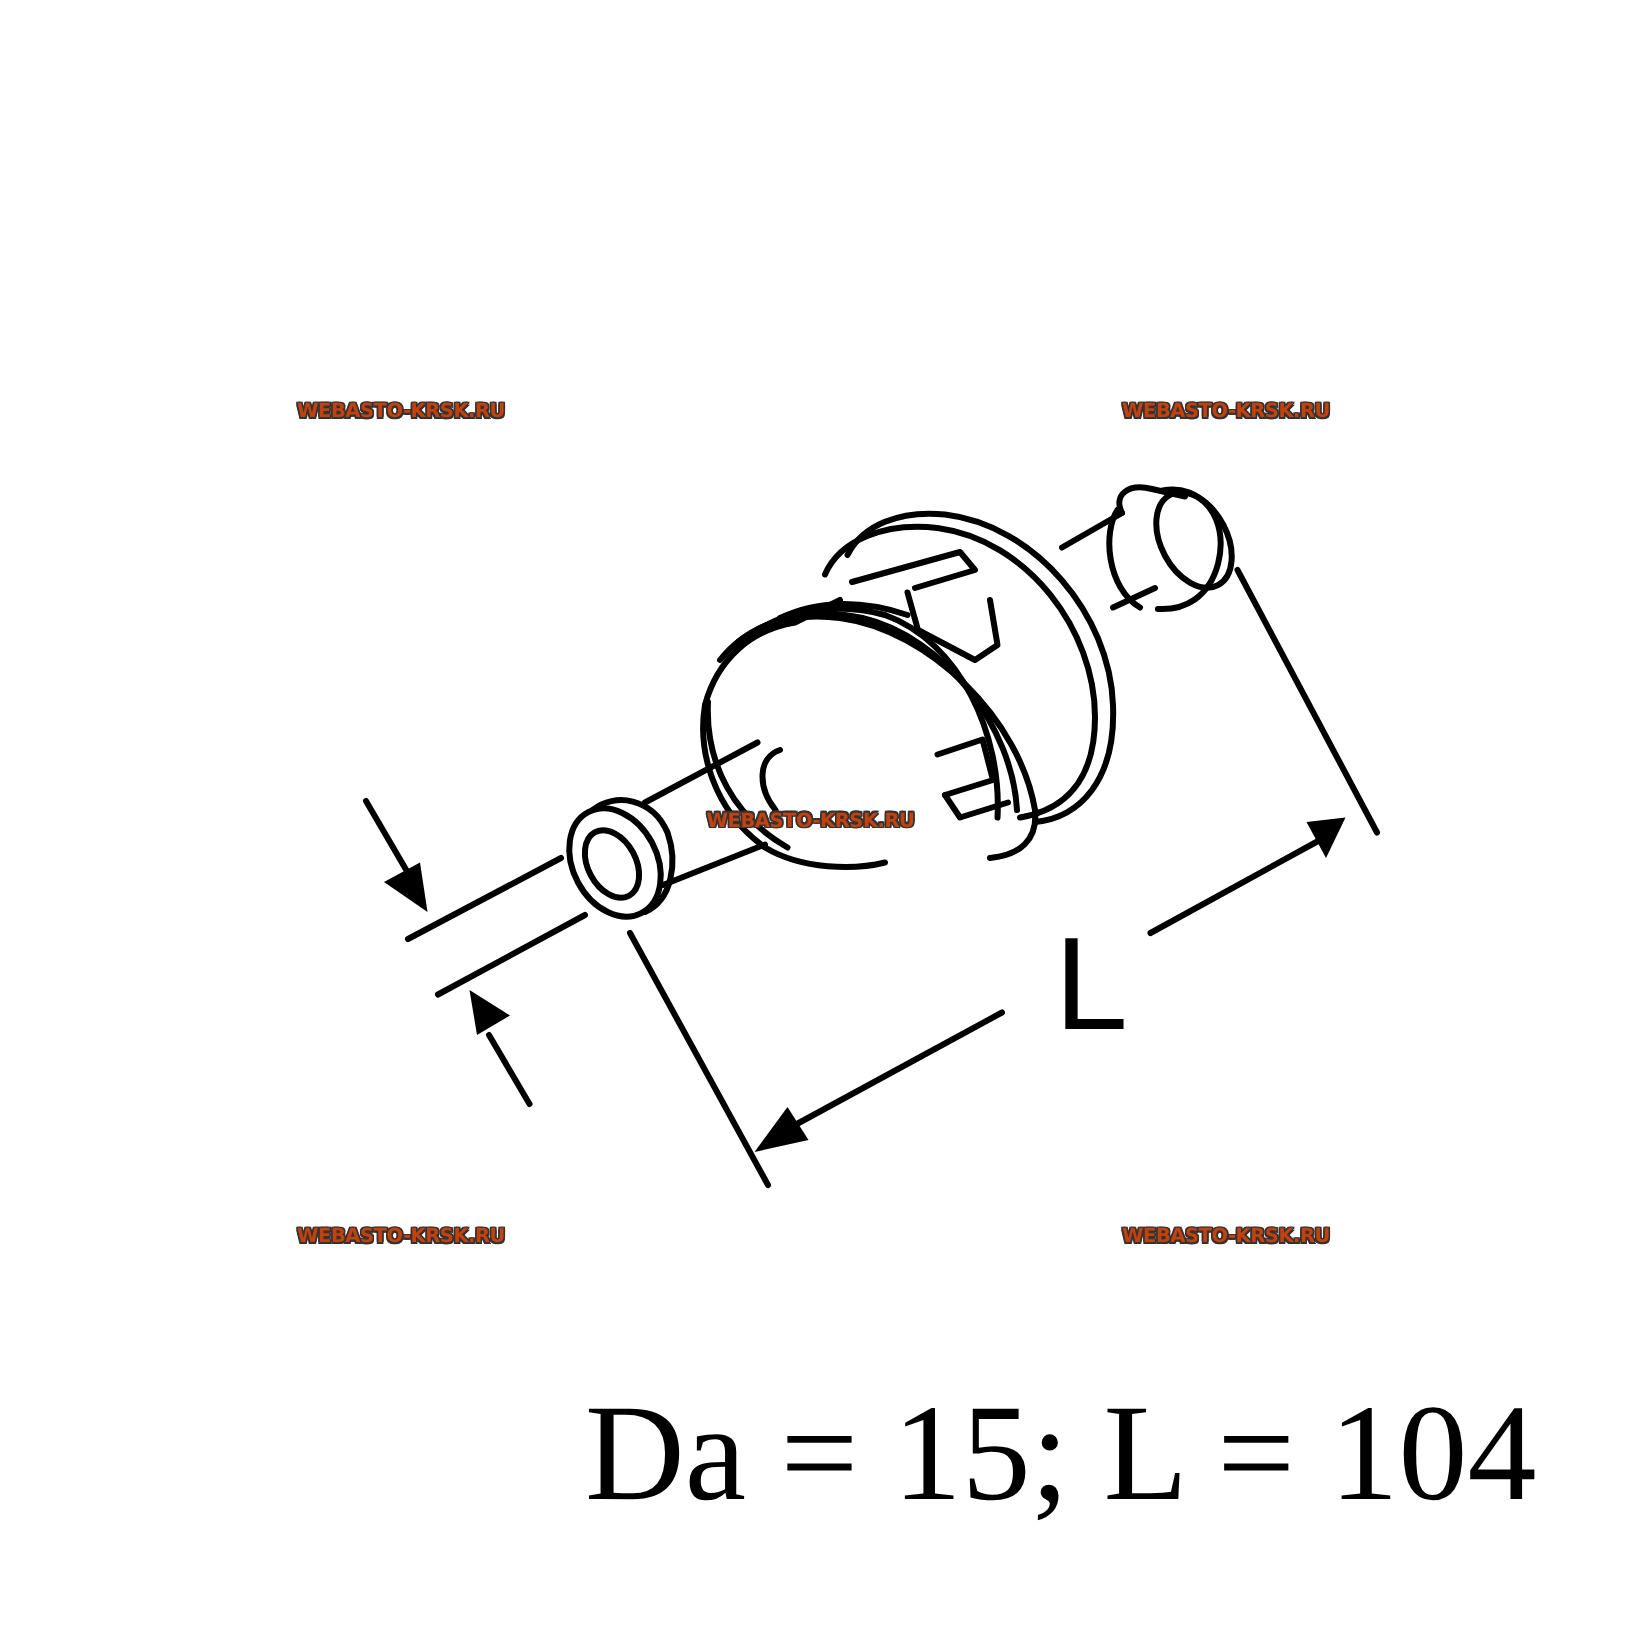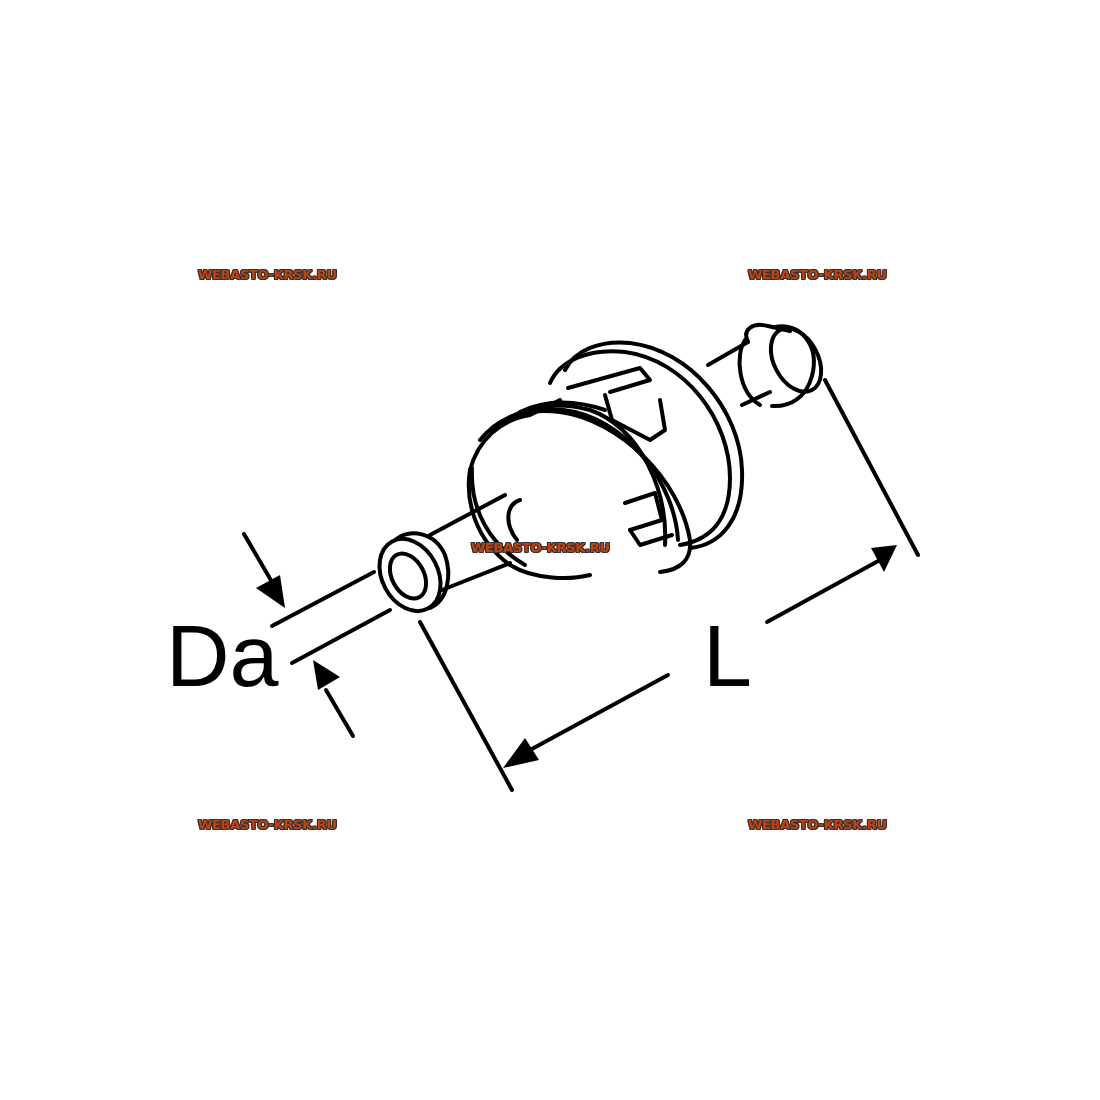--- a/index.html
+++ b/index.html
@@ -90,23 +90,23 @@
     <g>
       <line x1="420" y1="622" x2="512" y2="790"></line>
       <line x1="825" y1="380" x2="918" y2="555"></line>
       <line x1="668" y1="675" x2="530" y2="750"></line>
       <polygon points="503,768 525,738 539,760" fill="#000" stroke="none"></polygon>
       <line x1="767" y1="622" x2="880" y2="560"></line>
       <polygon points="897,545 871,548 884,572" fill="#000" stroke="none"></polygon>
     </g>
   </svg>
 
-  <div class="label-sans" style="left:166px; top:612px; font-size:88px;">Da</div>
 
   <div class="label-sans" style="left:703px; top:612px; font-size:88px;">L</div>
 
+  <div class="formula">Da = 15; L = 104</div>
 
   <div class="wm" style="left:198px; top:268px;">WEBASTO-KRSK.RU</div>
   <div class="wm" style="left:748px; top:268px;">WEBASTO-KRSK.RU</div>
   <div class="wm" style="left:471px; top:541px;">WEBASTO-KRSK.RU</div>
   <div class="wm" style="left:198px; top:818px;">WEBASTO-KRSK.RU</div>
   <div class="wm" style="left:748px; top:818px;">WEBASTO-KRSK.RU</div>
 </div>
 
 </body></html>

